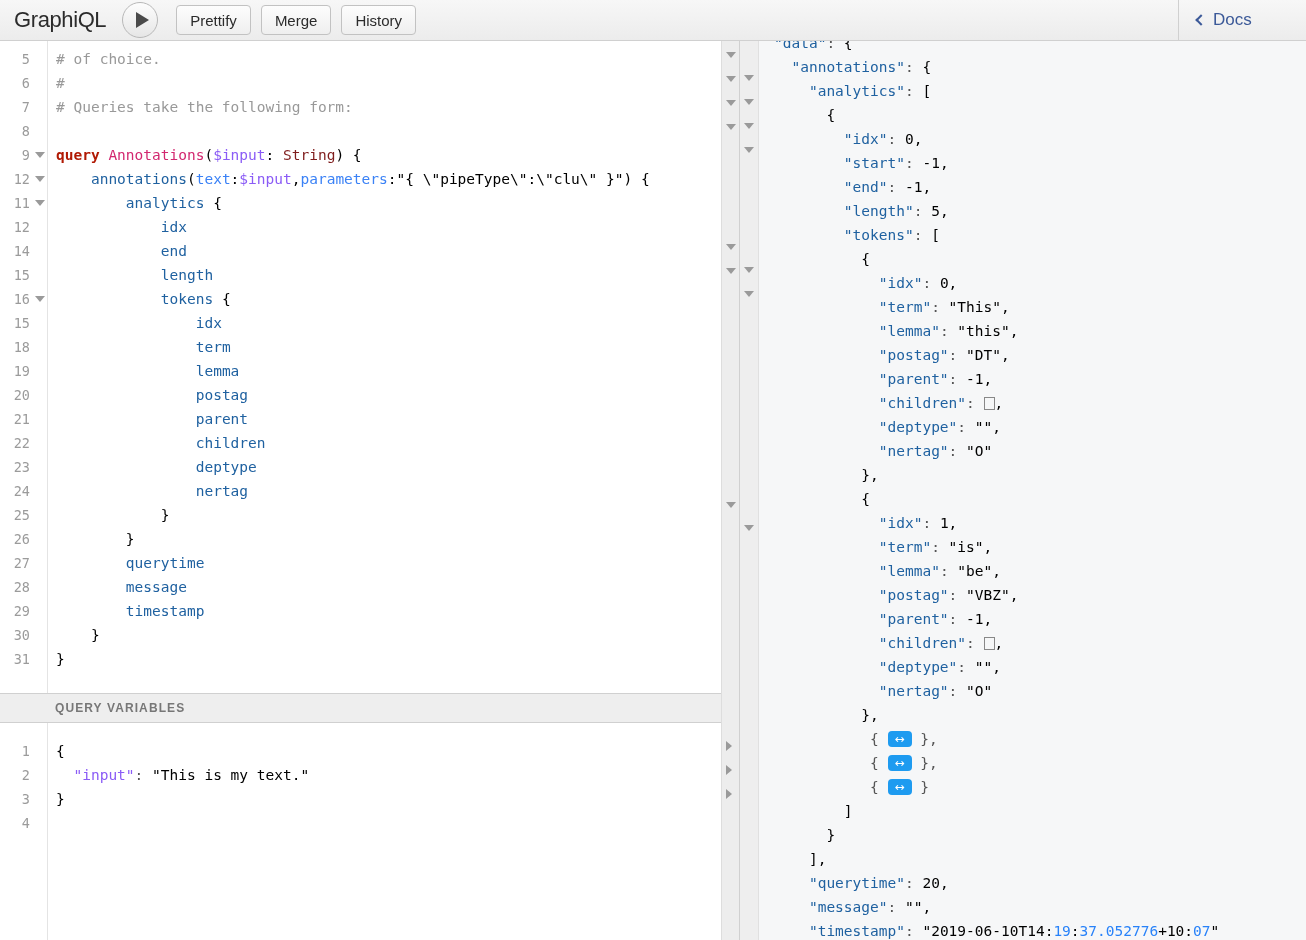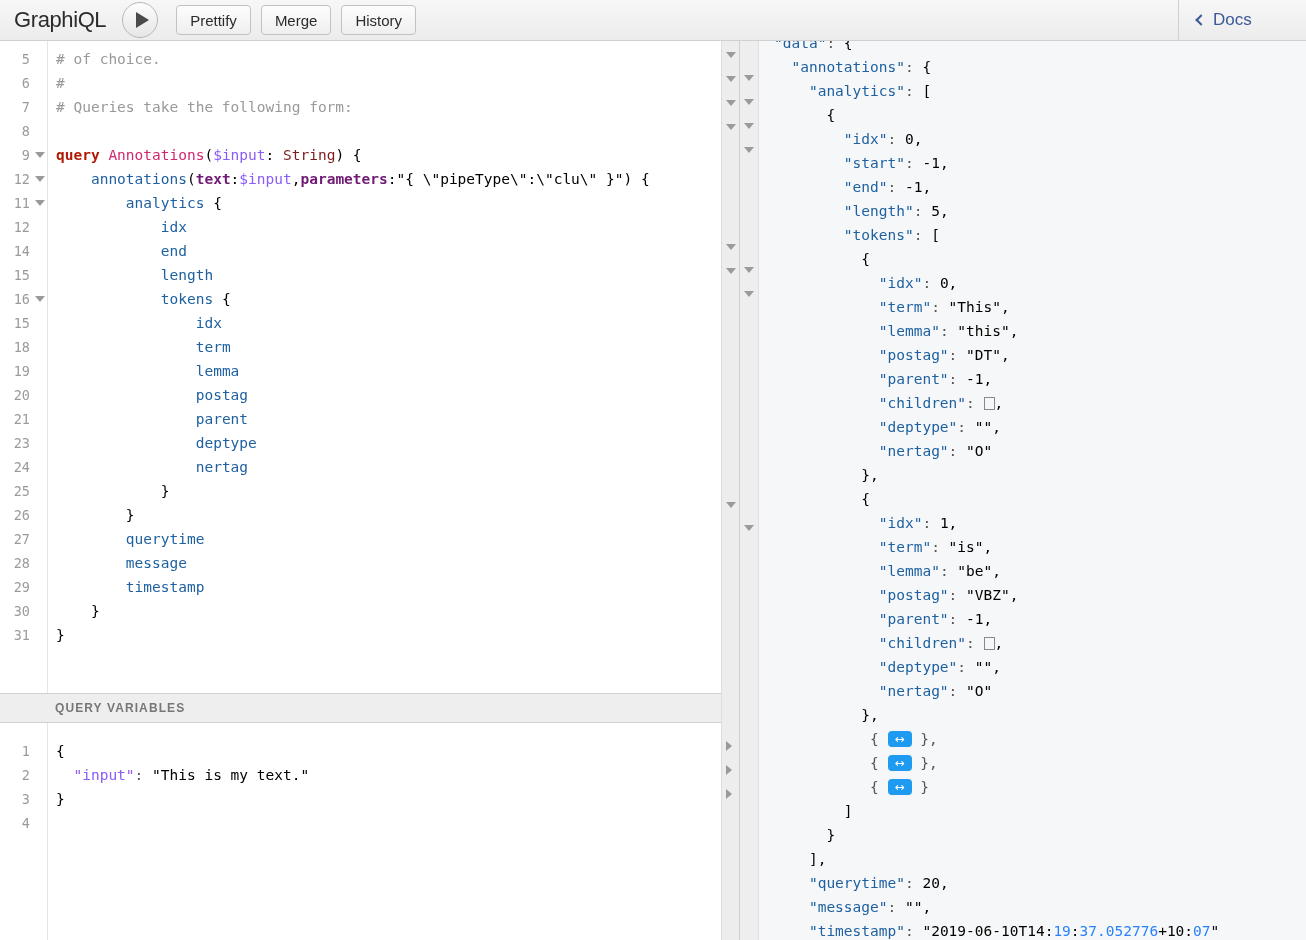--- a/index.html
+++ b/index.html
@@ -243,21 +243,21 @@
   }
 
   
   .c-comment { color: #999; }
   .c-keyword { color: #b11a04; font-weight: bold; }
   .c-def     { color: #d2276f; }
   .c-var     { color: #8b5cf6; }
   .c-type    { color: #7f1d1d; }
   .c-punct   { color: #555; }
   .c-attr    { color: #1f61a0; }
-  .c-arg     { color: #701a75; font-weight: bold; }
+  .c-arg     { color: #3b82f6; }
   .c-number  { color: #2882f9; }
   .c-prop    { color: #1f61a0; }
   .c-brace   { color: #555; }
 
   .badge {
     display: inline-block;
     background: #1e9bf0;
     color: #fff;
     border-radius: 4px;
     padding: 0 7px;
@@ -314,20 +314,21 @@
             <div class="row"><div class="gutter">11</div><div class="foldcell"><span class="fold-down"></span></div><div class="codetext">        <span class="c-attr">analytics</span> {</div></div>
             <div class="row"><div class="gutter">12</div><div class="foldcell"></div><div class="codetext">            <span class="c-attr">idx</span></div></div>
             <div class="row"><div class="gutter">14</div><div class="foldcell"></div><div class="codetext">            <span class="c-attr">end</span></div></div>
             <div class="row"><div class="gutter">15</div><div class="foldcell"></div><div class="codetext">            <span class="c-attr">length</span></div></div>
             <div class="row"><div class="gutter">16</div><div class="foldcell"><span class="fold-down"></span></div><div class="codetext">            <span class="c-attr">tokens</span> {</div></div>
             <div class="row"><div class="gutter">15</div><div class="foldcell"></div><div class="codetext">                <span class="c-attr">idx</span></div></div>
             <div class="row"><div class="gutter">18</div><div class="foldcell"></div><div class="codetext">                <span class="c-attr">term</span></div></div>
             <div class="row"><div class="gutter">19</div><div class="foldcell"></div><div class="codetext">                <span class="c-attr">lemma</span></div></div>
             <div class="row"><div class="gutter">20</div><div class="foldcell"></div><div class="codetext">                <span class="c-attr">postag</span></div></div>
             <div class="row"><div class="gutter">21</div><div class="foldcell"></div><div class="codetext">                <span class="c-attr">parent</span></div></div>
+            <div class="row"><div class="gutter">22</div><div class="foldcell"></div><div class="codetext">                <span class="c-attr">children</span></div></div>
             <div class="row"><div class="gutter">23</div><div class="foldcell"></div><div class="codetext">                <span class="c-attr">deptype</span></div></div>
             <div class="row"><div class="gutter">24</div><div class="foldcell"></div><div class="codetext">                <span class="c-attr">nertag</span></div></div>
             <div class="row"><div class="gutter">25</div><div class="foldcell"></div><div class="codetext">            }</div></div>
             <div class="row"><div class="gutter">26</div><div class="foldcell"></div><div class="codetext">        }</div></div>
             <div class="row"><div class="gutter">27</div><div class="foldcell"></div><div class="codetext">        <span class="c-attr">querytime</span></div></div>
             <div class="row"><div class="gutter">28</div><div class="foldcell"></div><div class="codetext">        <span class="c-attr">message</span></div></div>
             <div class="row"><div class="gutter">29</div><div class="foldcell"></div><div class="codetext">        <span class="c-attr">timestamp</span></div></div>
             <div class="row"><div class="gutter">30</div><div class="foldcell"></div><div class="codetext">    }</div></div>
             <div class="row"><div class="gutter">31</div><div class="foldcell"></div><div class="codetext">}</div></div>
           </div>

